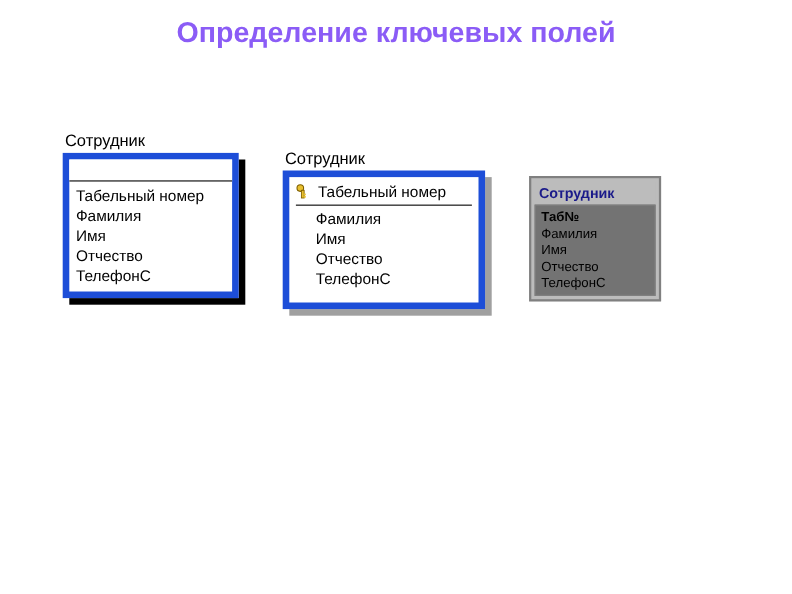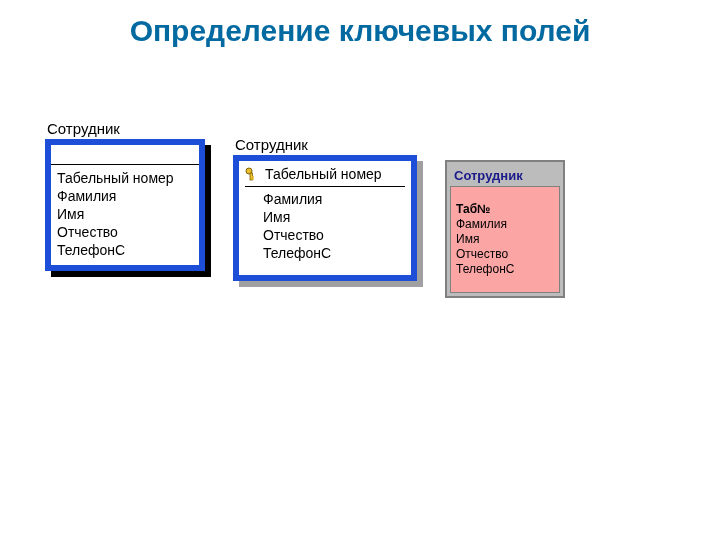--- a/index.html
+++ b/index.html
@@ -11,35 +11,36 @@
       background: #ffffff;
       font-family: Arial, Helvetica, sans-serif;
       position: relative;
     }
     .slide-title {
       position: absolute;
       top: 14px;
       left: 0;
       right: 0;
       text-align: center;
-      font-size: 30px;
+      font-size: 26px;
       font-weight: bold;
-      color: #0369a1;
+      color: #8b5cf6;
     }
     .stage {
       position: absolute;
       top: 120px;
       left: 45px;
       display: flex;
       gap: 28px;
       align-items: flex-start;
     }
     .panel-wrap {
       display: flex;
       flex-direction: column;
+      margin-left: 12px;
     }
     .panel-caption {
       font-size: 15px;
       color: #000;
       margin-bottom: 2px;
       padding-left: 2px;
     }
     .panel {
       position: relative;
     }
@@ -113,23 +114,23 @@
       width: 120px;
     }
     .panel3 .title-band {
       background: #bcbcbc;
       color: #1a1a8a;
       font-weight: bold;
       font-size: 13px;
       padding: 3px 4px;
     }
     .panel3 .inner-list {
-      background: #fca5a5;
+      background: #737373;
       border: 1px solid #808080;
-      padding: 15px 5px;
+      padding: 3px 5px;
       font-size: 12px;
       line-height: 15px;
     }
     .panel3 .inner-list .pk { font-weight: bold; }
 
     .panel-group2, .panel-group3 { margin-top: 16px; }
   </style>
 </head>
 <body>
 

